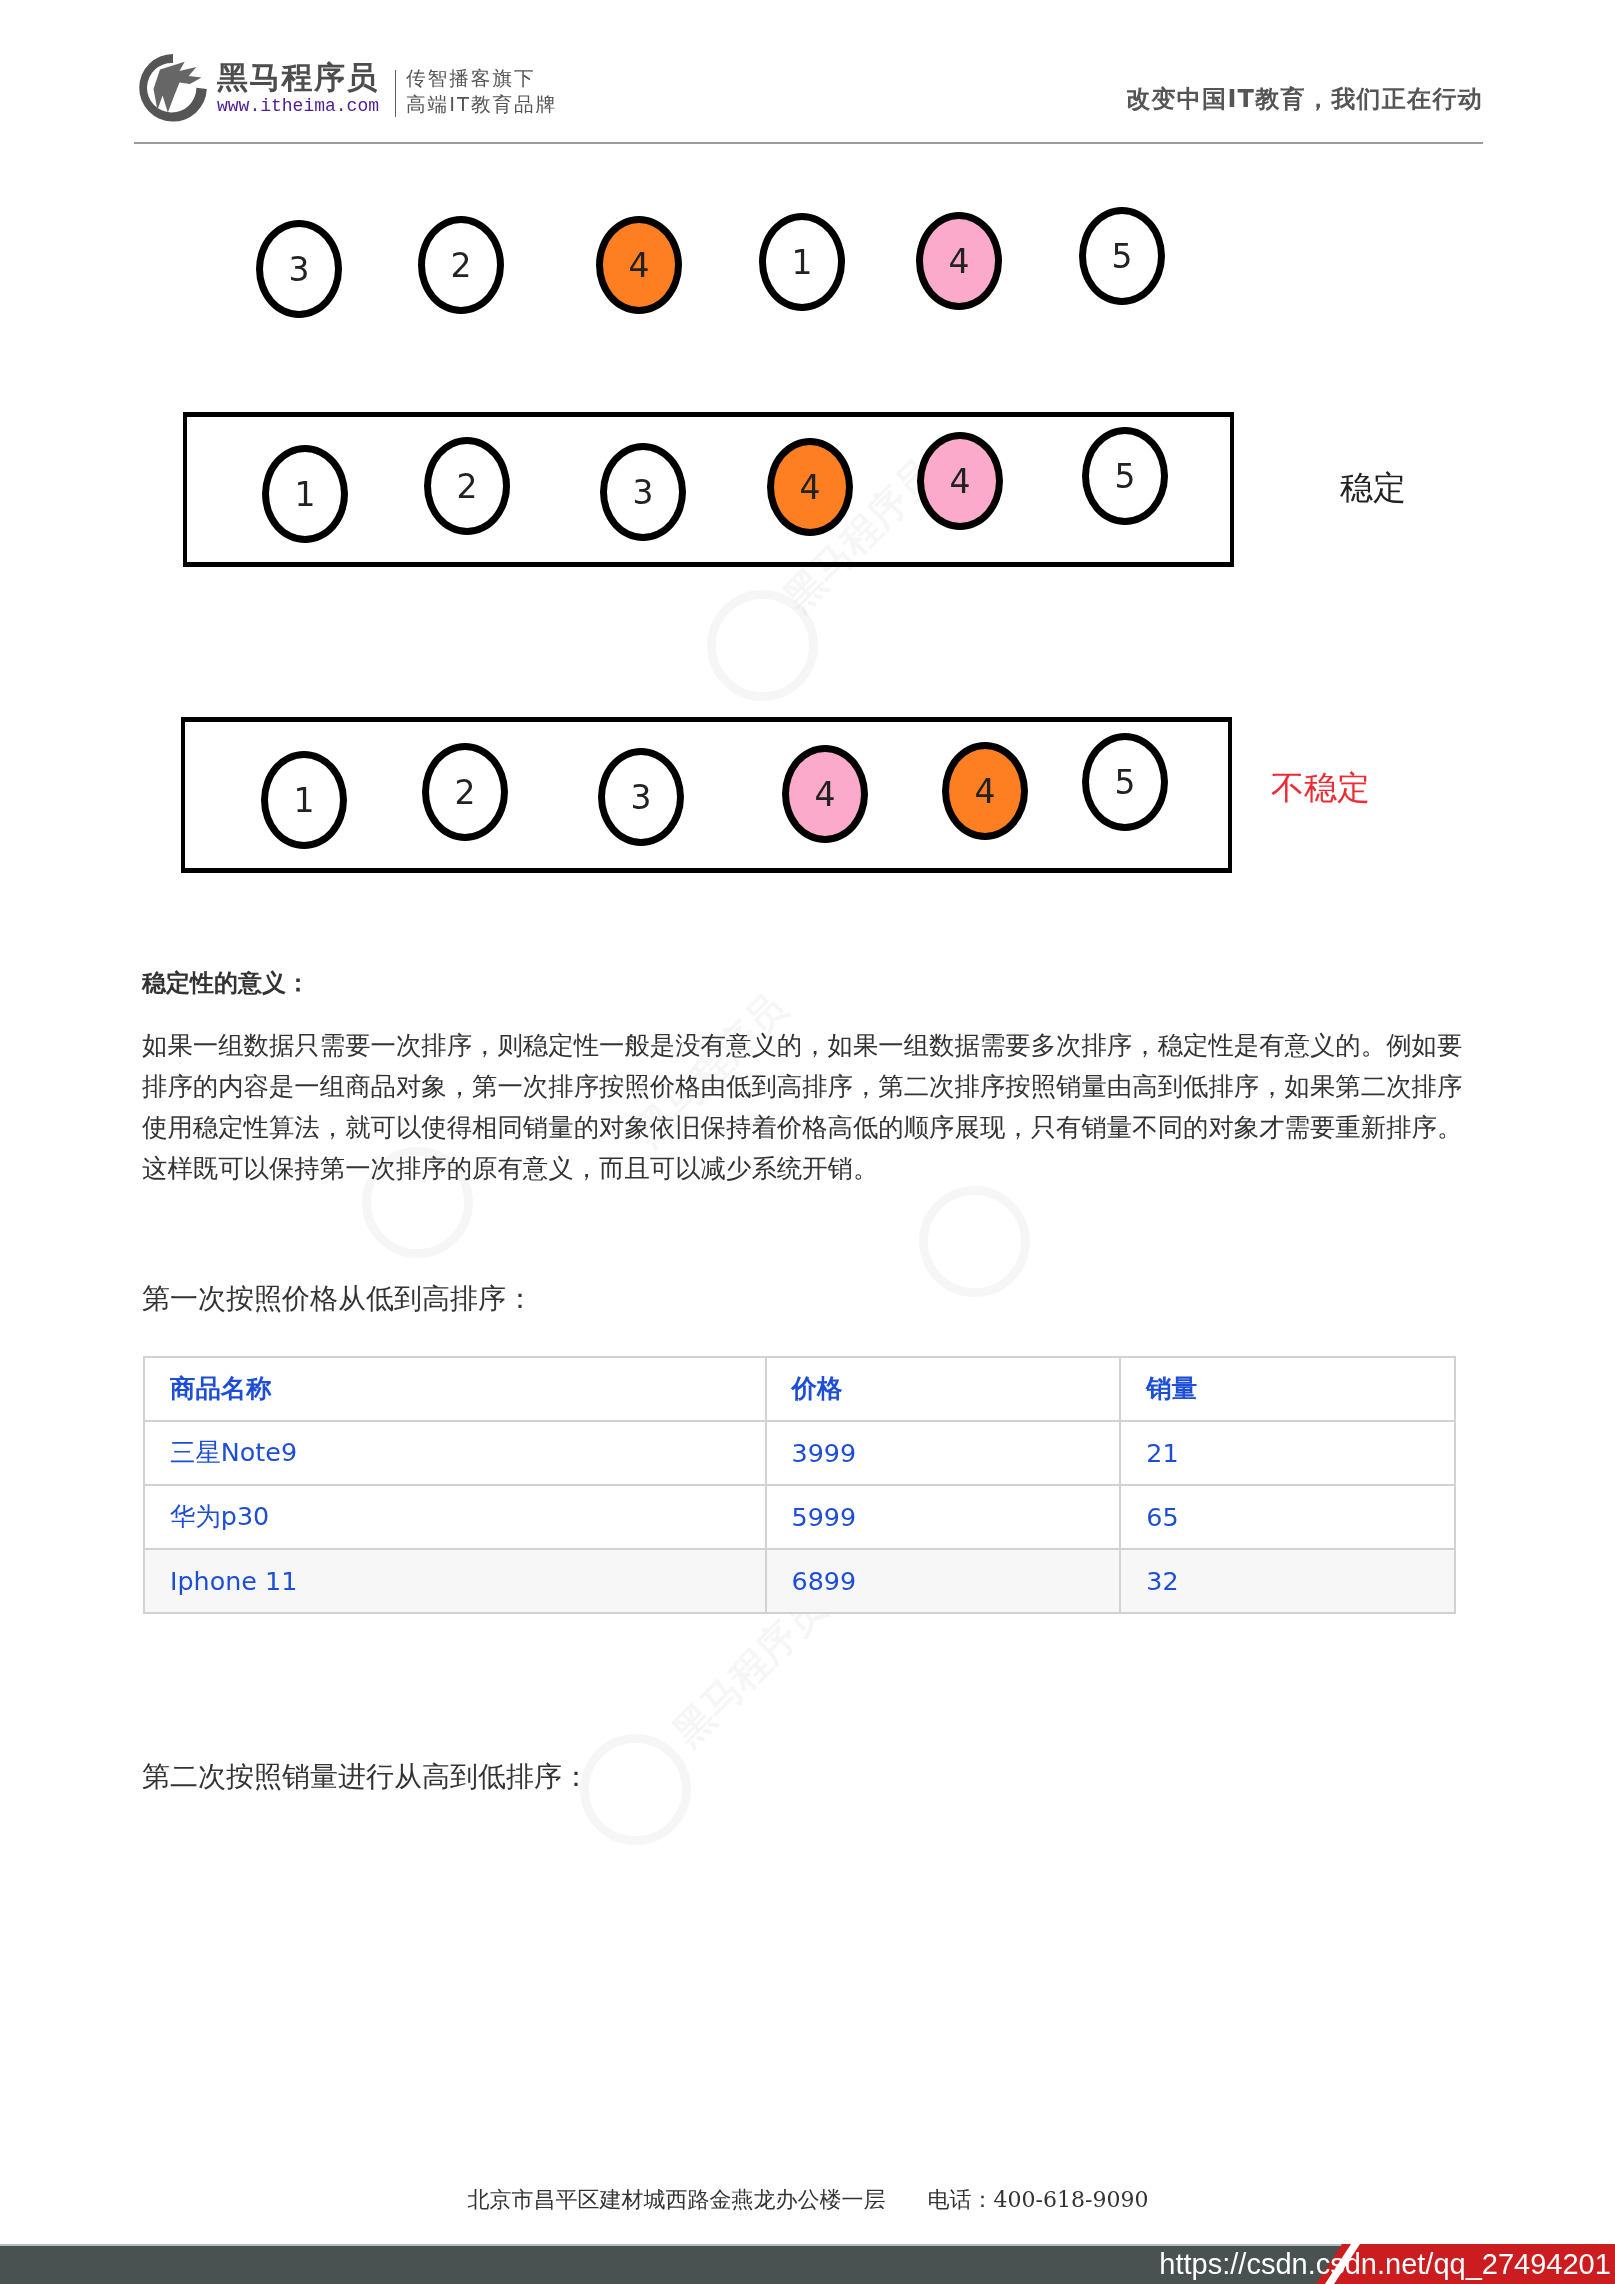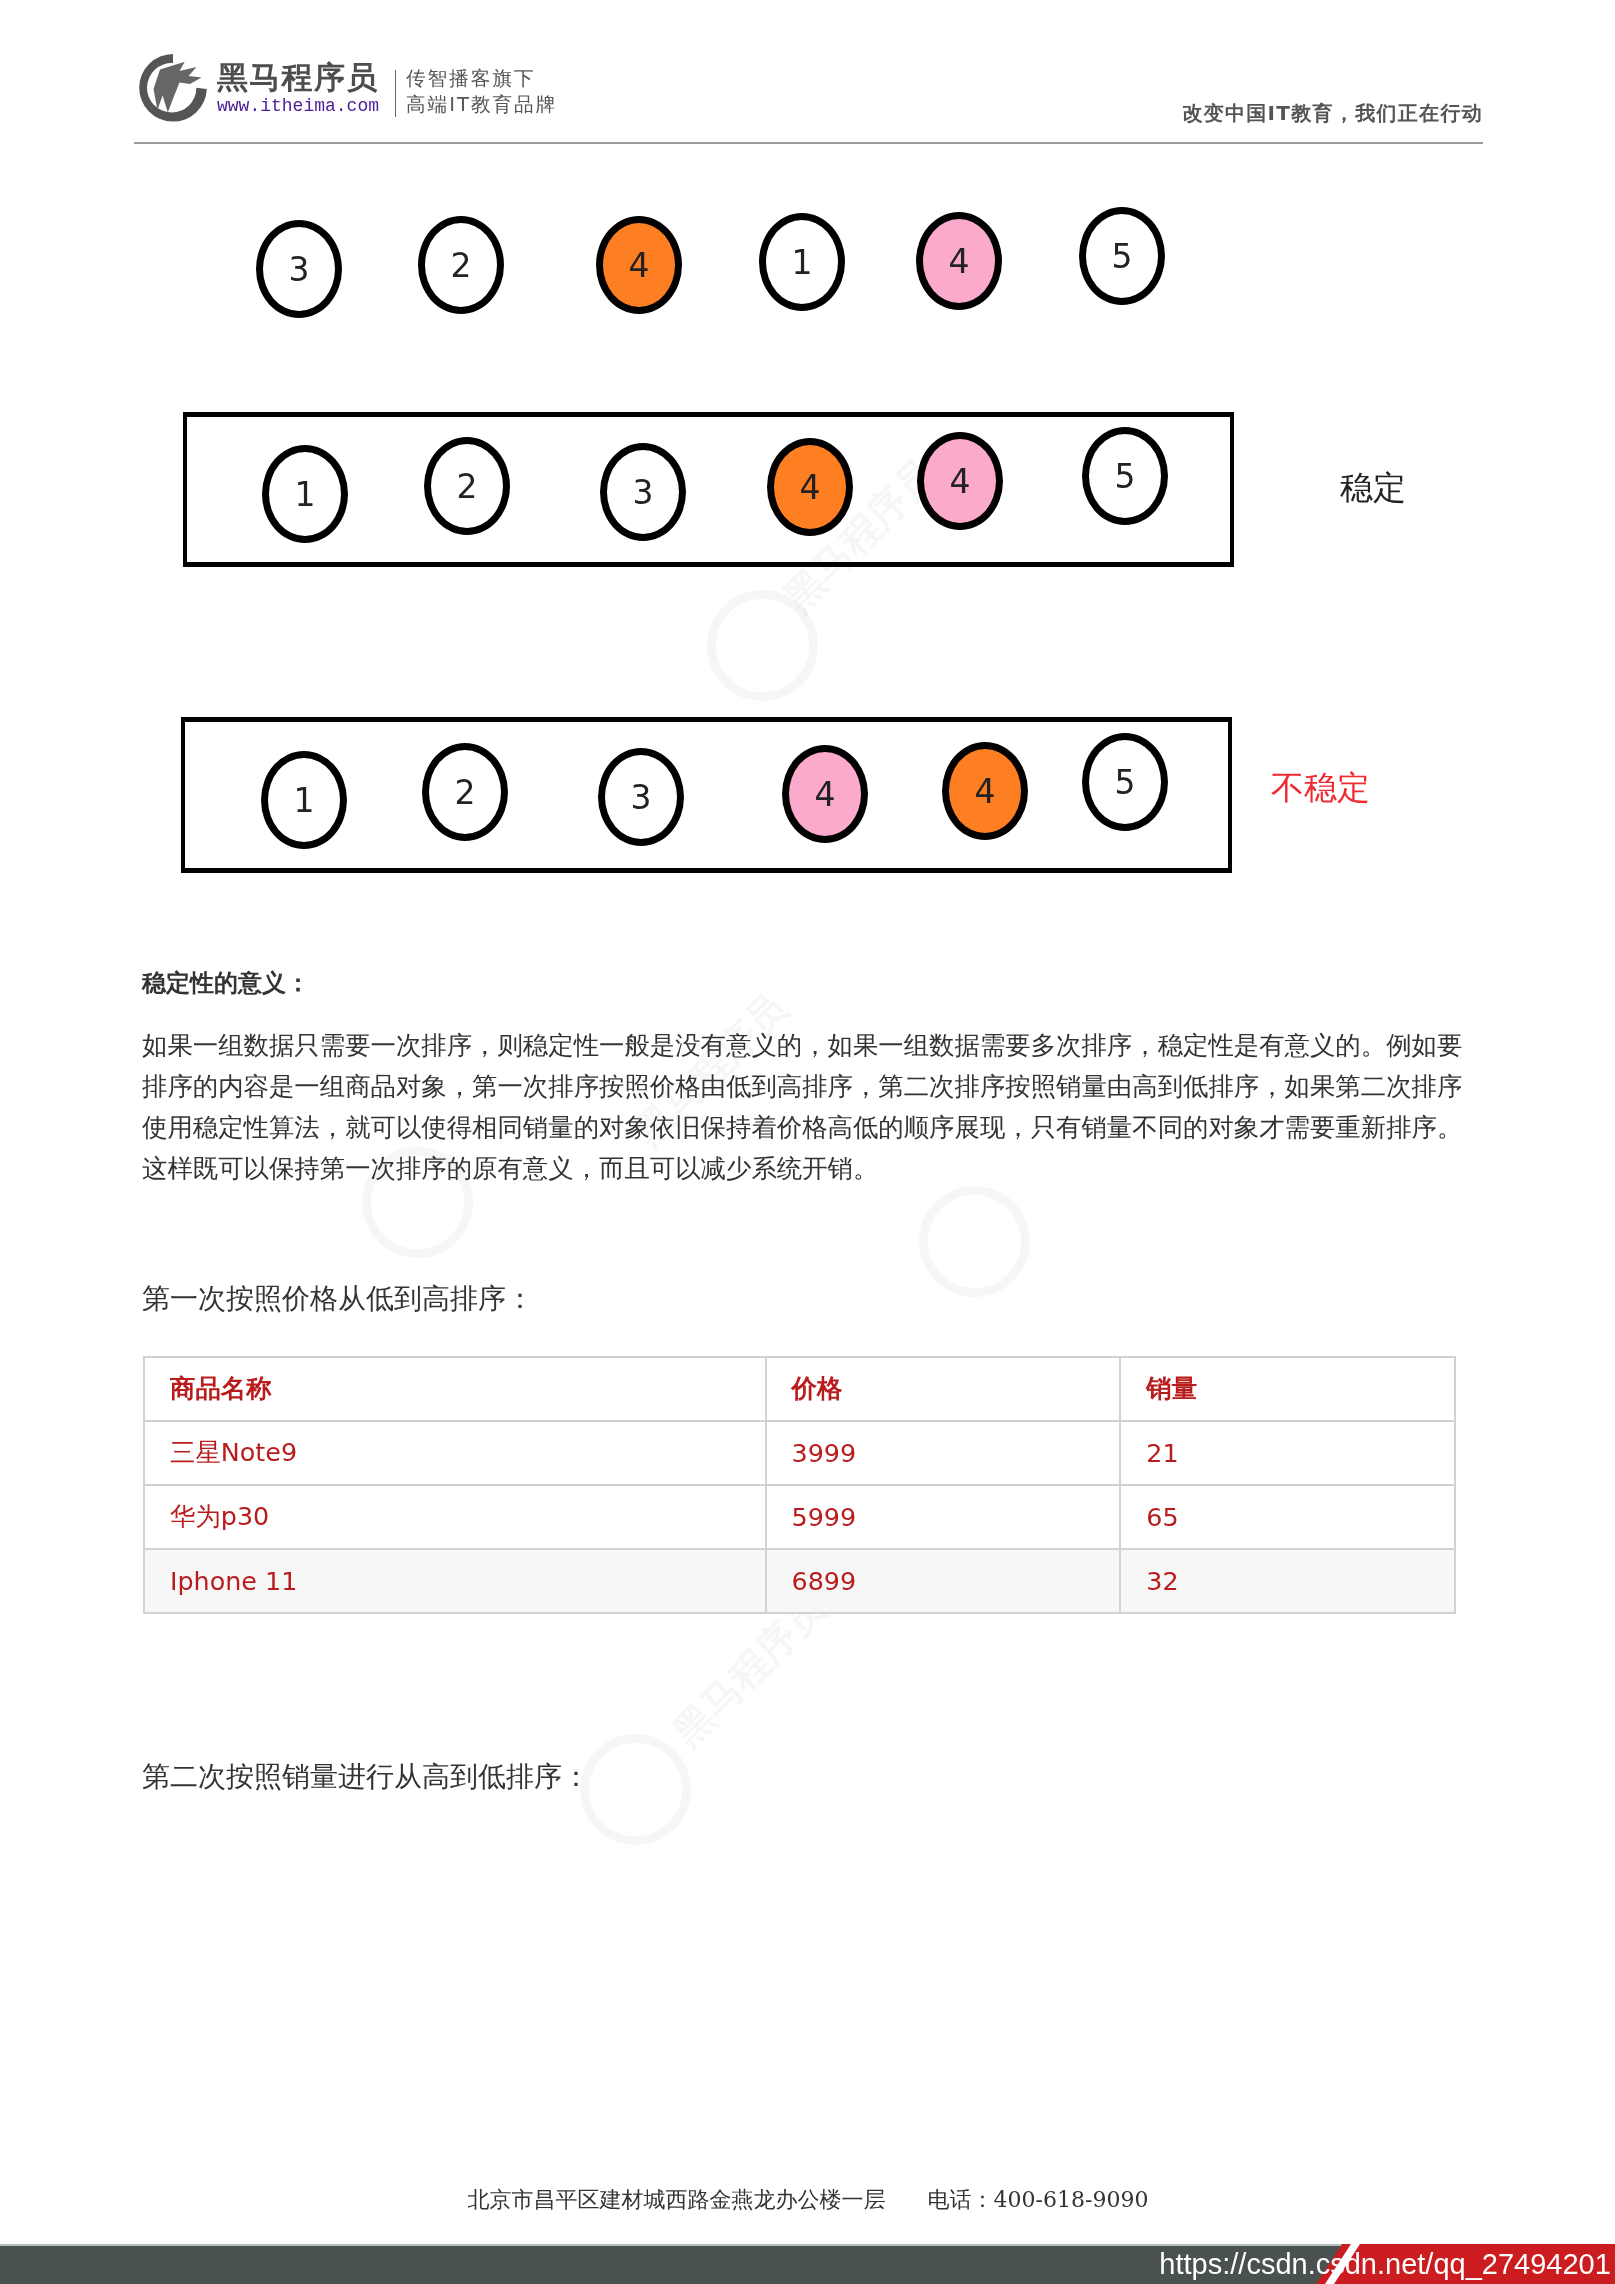--- a/index.html
+++ b/index.html
@@ -8,21 +8,21 @@
     background: #ffffff; font-family: "DejaVu Sans", "Liberation Sans", sans-serif; color: #333333;
   }
   
   .header { position: absolute; left: 134px; top: 50px; width: 1349px; height: 95px; }
   .logo { position: absolute; left: 0; top: 0; width: 78px; height: 73px; }
   .brand { position: absolute; left: 83px; top: 9px; }
   .brand-name { font-size: 31px; font-weight: bold; color: #4d4d4d; letter-spacing: 1.3px; line-height: 37px; white-space: nowrap; }
   .brand-url { font-size: 18px; color: #4c1d95; line-height: 21px; font-family: Liberation Mono, monospace; }
   .brand-divider { position: absolute; left: 261px; top: 19.6px; width: 1.3px; height: 47px; background: #666; }
   .brand-slogan { position: absolute; left: 272px; top: 15.6px; font-size: 19.6px; color: #555; line-height: 26px; letter-spacing: 2px; white-space: nowrap; }
-  .tagline { position: absolute; right: 0; top: 33px; font-size: 20px; font-weight: bold; color: #555555; letter-spacing: 1.3px; white-space: nowrap; margin-top: 17px; }
+  .tagline { position: absolute; right: 0; top: 33px; font-size: 24px; font-weight: bold; color: #555555; letter-spacing: 1.3px; white-space: nowrap; }
   .header-rule { position: absolute; left: 134px; top: 142px; width: 1349px; height: 2px; background: #9a9a9a; }
 
   
   .ball {
     position: absolute; width: 86px; height: 98px; border-radius: 50%;
     border: 7.2px solid #000; box-sizing: border-box; background: #fff;
     display: flex; align-items: center; justify-content: center;
     font-family: "DejaVu Sans", sans-serif; font-size: 33px; color: #222;
   }
   .ball.orange { background: #fd7f22; }
@@ -33,21 +33,21 @@
 
   
   .section-title { position: absolute; left: 142px; top: 967px; font-size: 24px; font-weight: bold; color: #333; white-space: nowrap; }
   .paragraph { position: absolute; left: 142px; top: 1025px; width: 1330px; font-size: 25.4px; line-height: 41px; color: #333; }
   .caption { position: absolute; font-size: 28px; color: #333; white-space: nowrap; }
 
   
   .table { position: absolute; left: 143px; top: 1356px; width: 1313px; border-collapse: collapse; }
   .table td, .table th {
     border: 2.6px solid #d2d2d2; text-align: left; padding: 0 0 0 25px;
-    height: 62px; font-size: 25.4px; color: #b91c1c; font-weight: normal;
+    height: 62px; font-size: 25.4px; color: #1d4ed8; font-weight: normal;
   }
   .table th { font-weight: bold; }
   .table tr.alt td { background: #f7f7f7; }
 
   
   .footer-address { position: absolute; left: 0; width: 1616px; top: 2185px; text-align: center; font-family: "DejaVu Serif", "Liberation Serif", serif; font-size: 22px; color: #333; white-space: pre; }
   .footer-bar { position: absolute; left: 0; top: 2244px; width: 1616px; height: 40px; background: #4a5151; border-top: 2.6px solid #b9bcbc; box-sizing: border-box; }
   .footer-red { position: absolute; right: 0; top: 2244px; width: 274px; height: 40px; background: #cb1c20; }
   .footer-red::before { content: ""; position: absolute; left: -26px; top: 0; width: 0; height: 0; border-right: 26px solid #cb1c20; border-top: 40px solid transparent; }
   .footer-slash { position: absolute; right: 269px; top: 2244px; width: 9px; height: 40px; background: #fff; transform: skewX(-33deg); }

